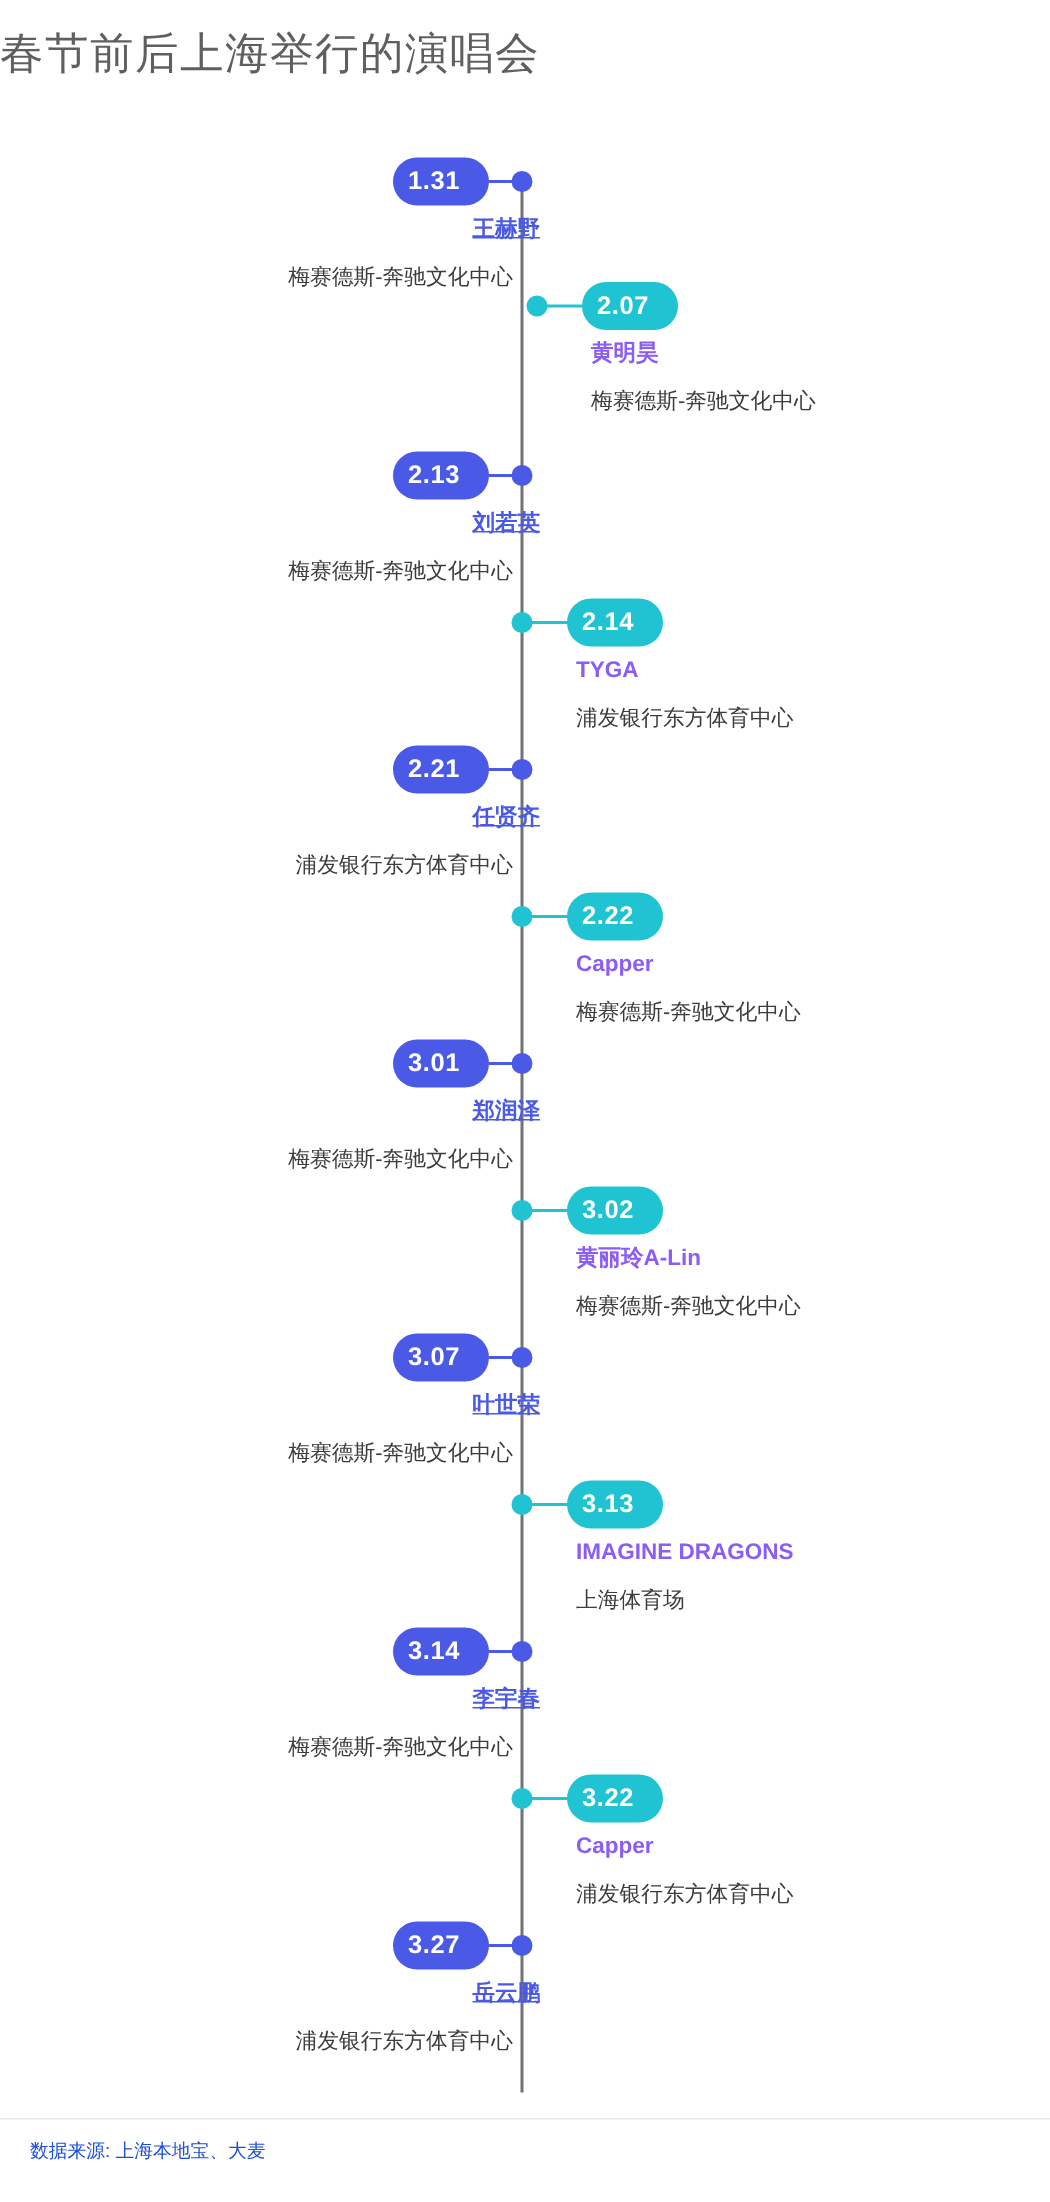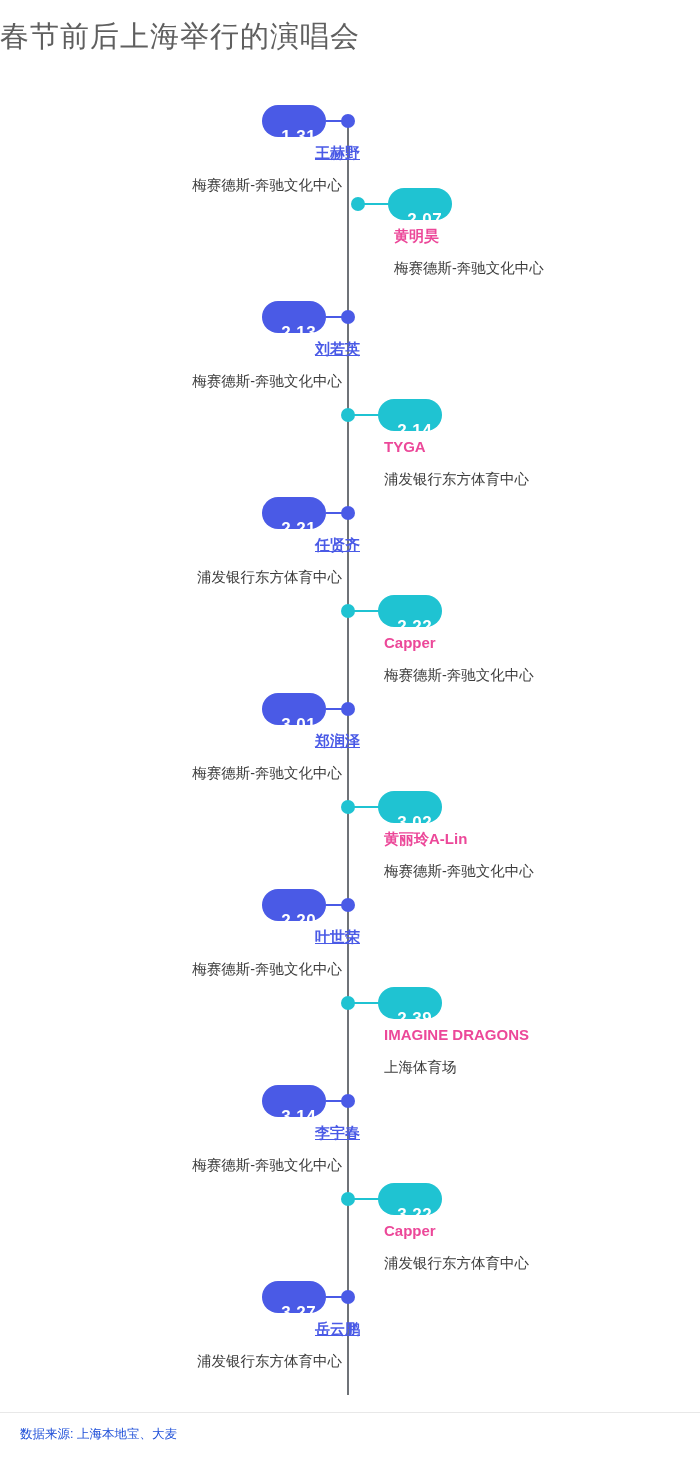--- a/index.html
+++ b/index.html
@@ -76,24 +76,24 @@
   .entry.left  .connector { left: 326px; width: 18px; background: #4a5ae6; }
   .entry.right .connector { left: 352px; width: 28px; background: #1fc3d2; }
 
   
   .date-pill {
     position: absolute;
     top: 10px;
     height: 32px;
     line-height: 32px;
     min-width: 64px;
-    padding: 16px 10px;
+    padding: 0 10px;
     box-sizing: border-box;
     border-radius: 16px;
-    text-align: right;
+    text-align: left;
     color: #ffffff;
     font-size: 17px;
     font-weight: 600;
     letter-spacing: 0.4px;
   }
   .entry.left .date-pill {
     right: 374px;
     background: #4a5ae6;
   }
   .entry.right .date-pill {
@@ -112,21 +112,21 @@
   }
   .entry.left .artist {
     right: 340px;
     text-align: right;
     color: #4a5ae6;
     text-decoration: underline;
   }
   .entry.right .artist {
     left: 384px;
     text-align: center;
-    color: #ec4899;
+    color: #8b5cf6;
   }
 
   
   .venue {
     position: absolute;
     top: 80px;
     font-size: 14.5px;
     font-weight: 400;
     color: #3c3c3c;
     line-height: 20px;
@@ -219,28 +219,28 @@
       <div class="entry right" style="top: 686px;">
         <div class="connector"></div>
         <div class="node-dot"></div>
         <div class="date-pill">3.02</div>
         <div class="artist">黄丽玲A-Lin</div>
         <div class="venue">梅赛德斯-奔驰文化中心</div>
       </div>
       <div class="entry left" style="top: 784px;">
         <div class="connector"></div>
         <div class="node-dot"></div>
-        <div class="date-pill">2.20</div>
+        <div class="date-pill">3.07</div>
         <div class="artist">叶世荣</div>
         <div class="venue">梅赛德斯-奔驰文化中心</div>
       </div>
       <div class="entry right" style="top: 882px;">
         <div class="connector"></div>
         <div class="node-dot"></div>
-        <div class="date-pill">2.39</div>
+        <div class="date-pill">3.13</div>
         <div class="artist">IMAGINE DRAGONS</div>
         <div class="venue">上海体育场</div>
       </div>
       <div class="entry left" style="top: 980px;">
         <div class="connector"></div>
         <div class="node-dot"></div>
         <div class="date-pill">3.14</div>
         <div class="artist">李宇春</div>
         <div class="venue">梅赛德斯-奔驰文化中心</div>
       </div>

